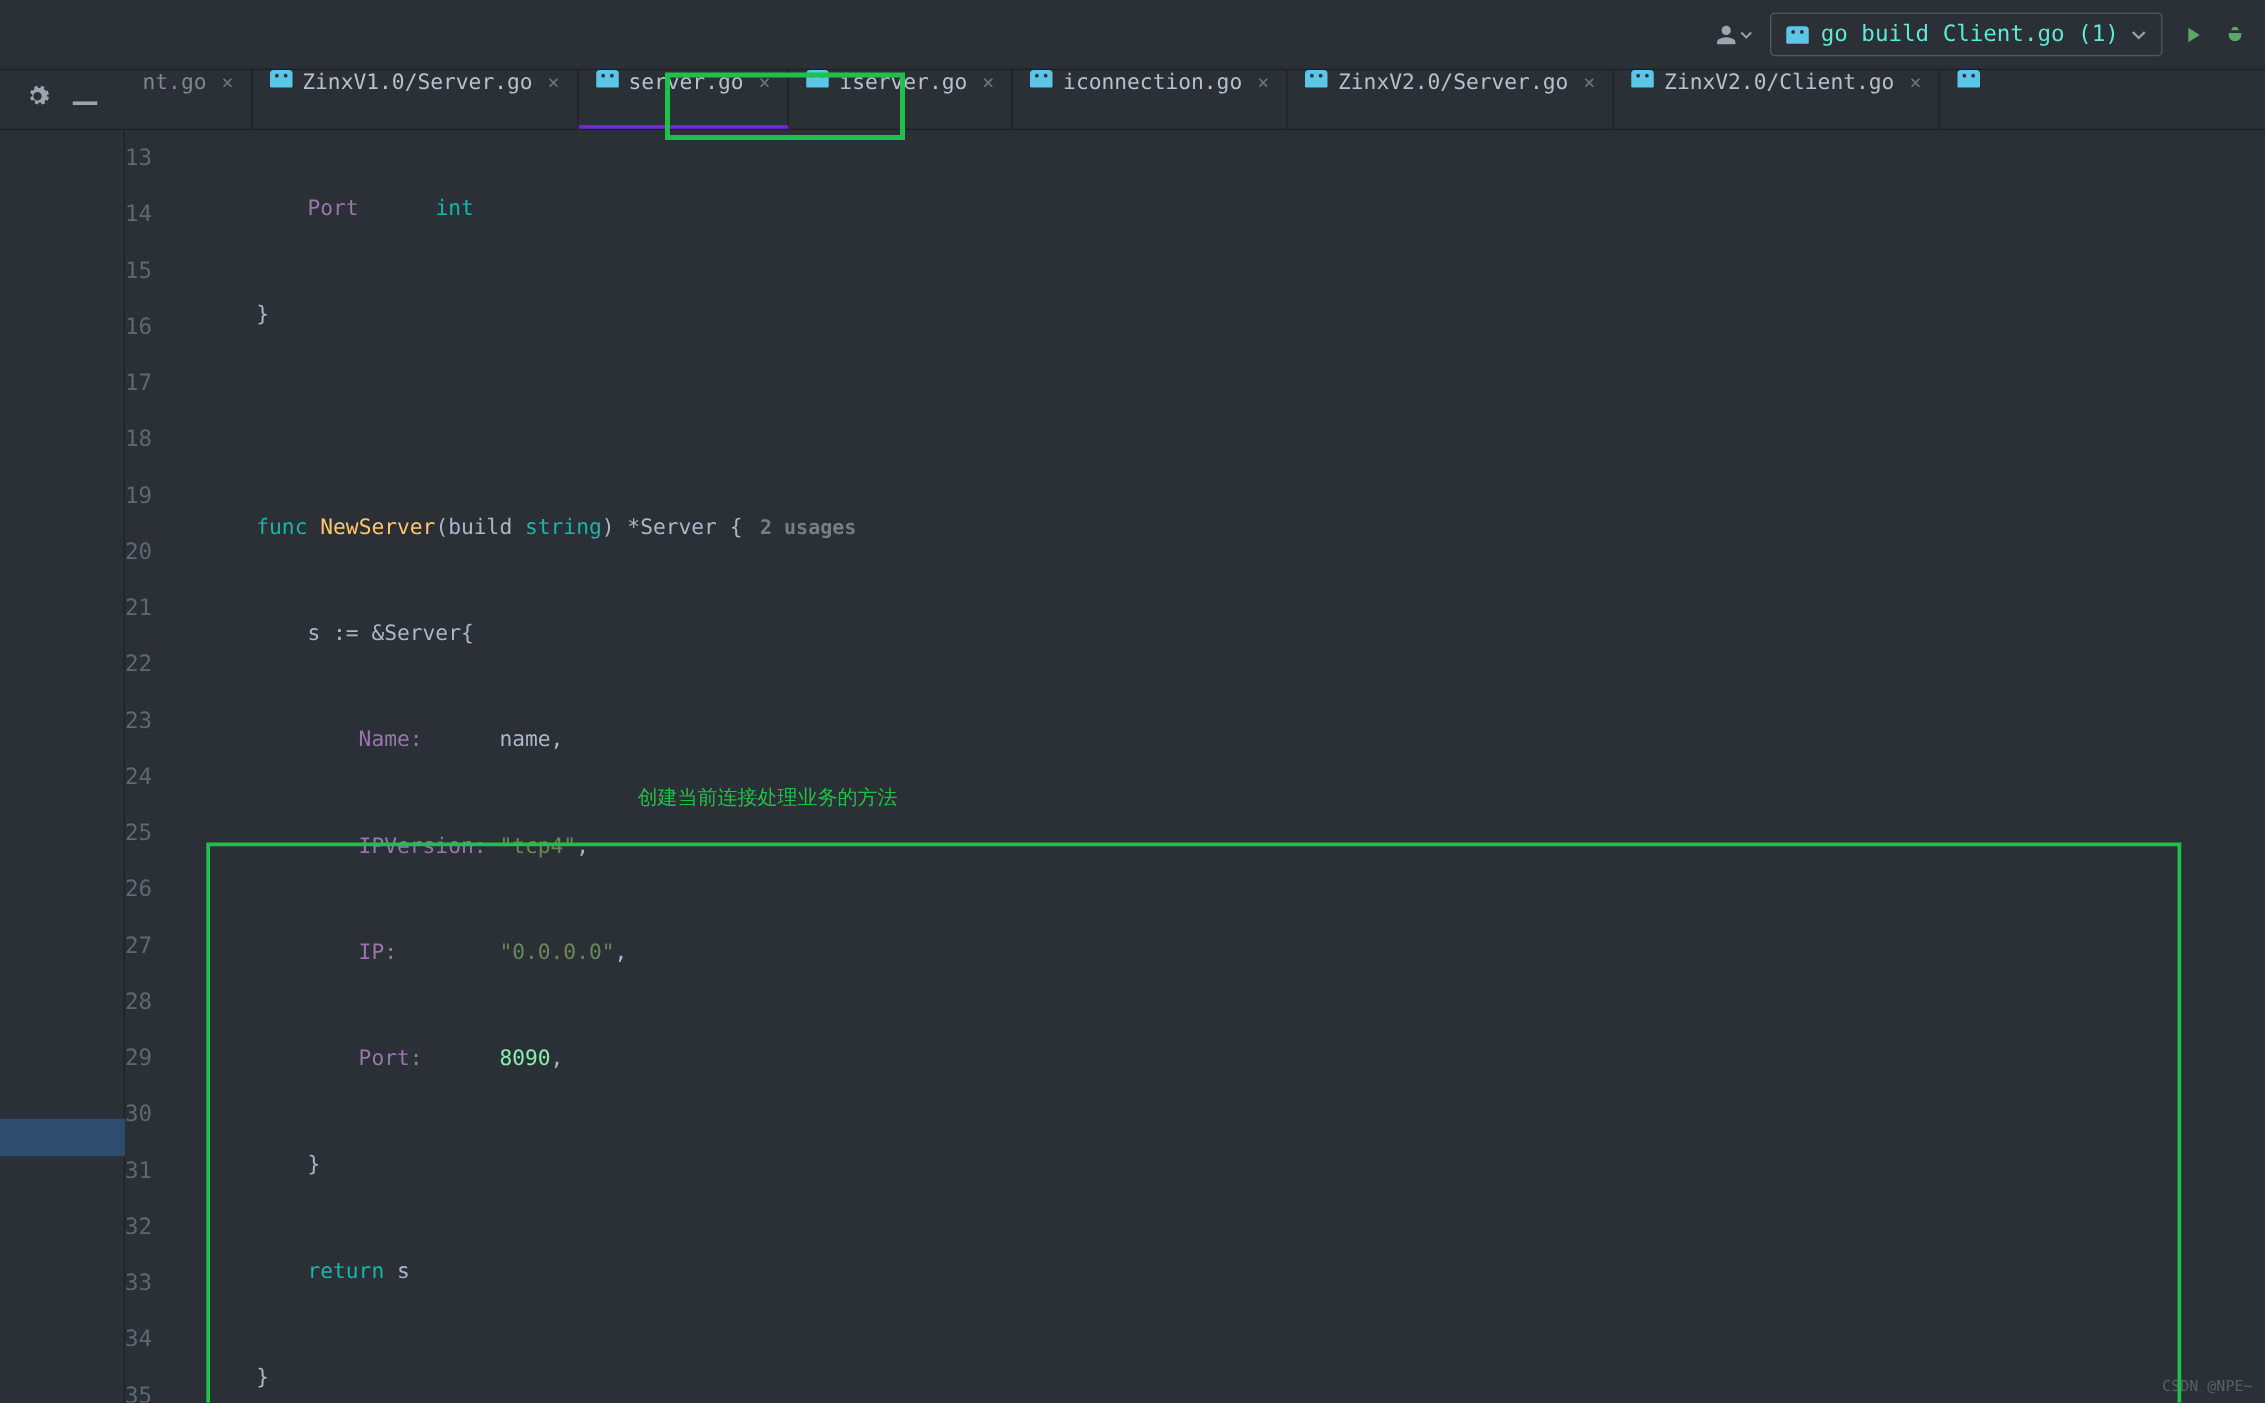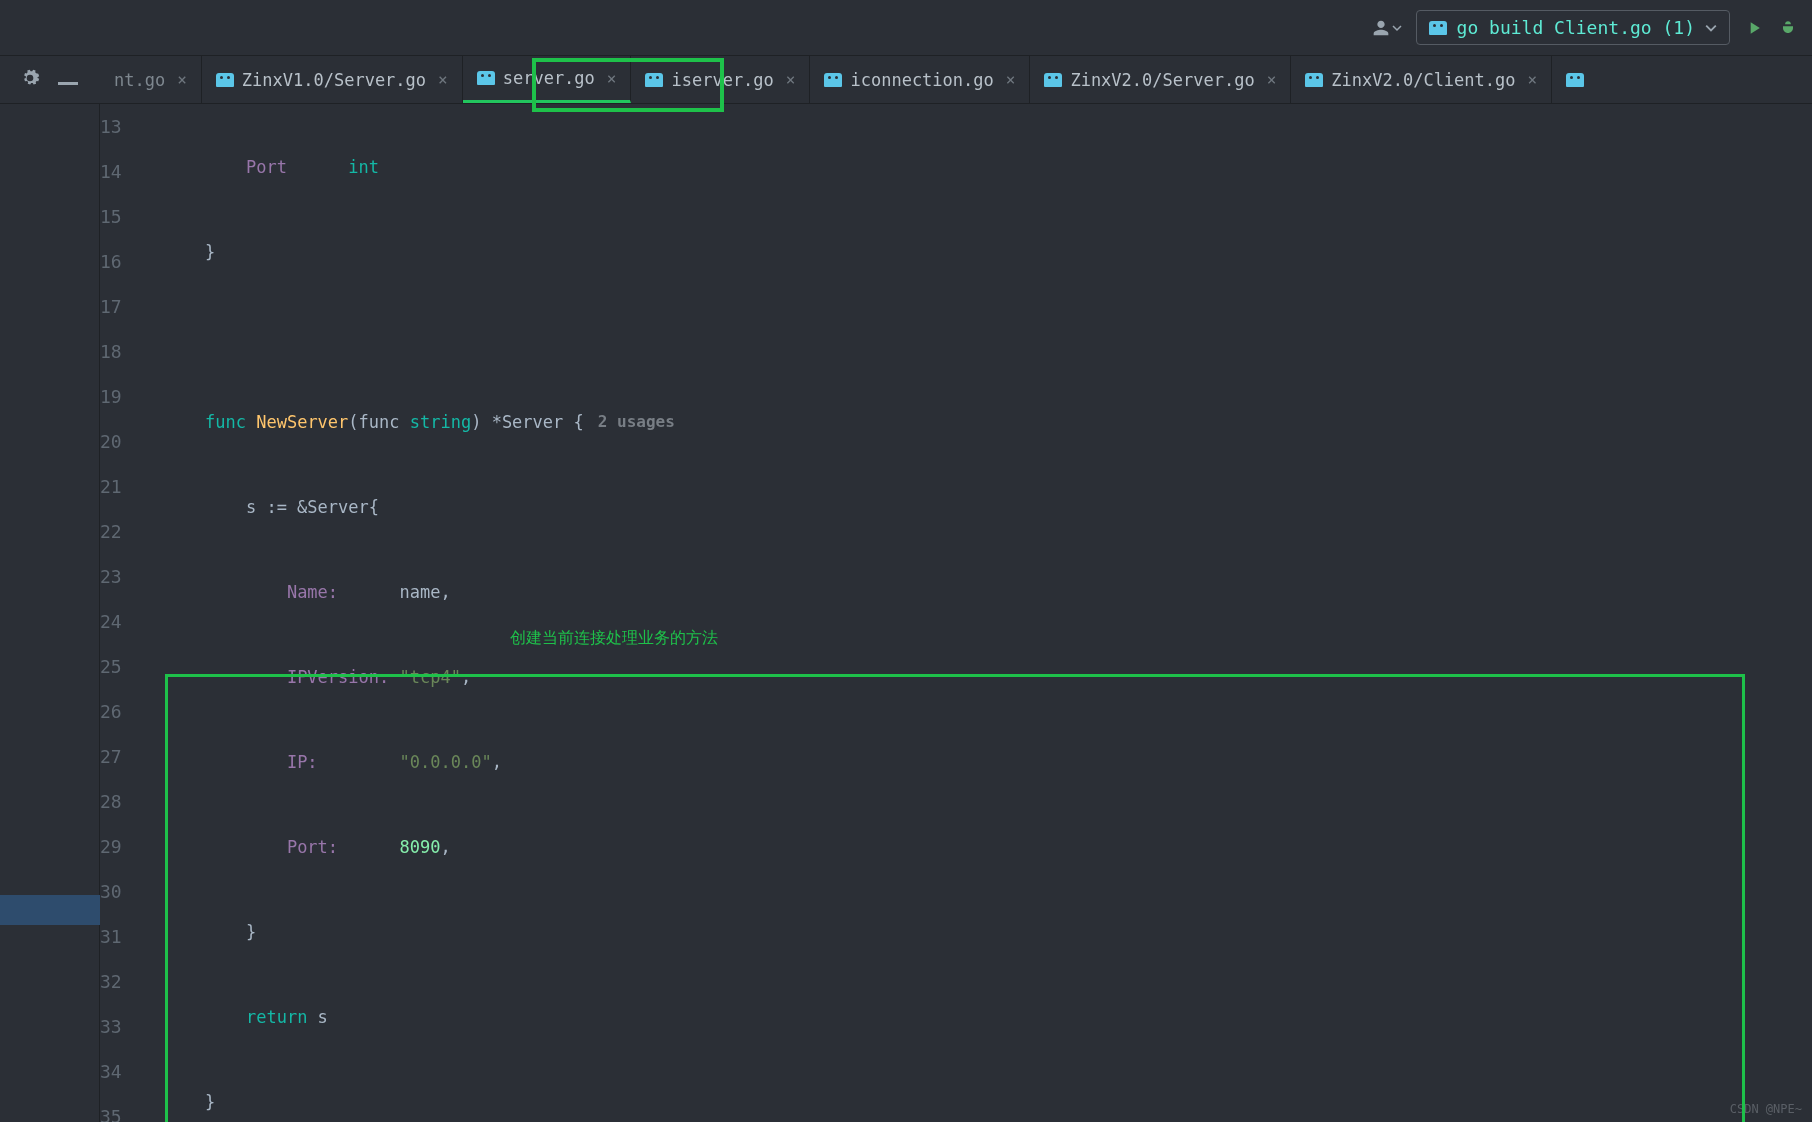--- a/index.html
+++ b/index.html
@@ -73,32 +73,32 @@
       justify-content: start;
       gap: 18px;
       padding-left: 20px;
     }
     .gear-icon, .minus-icon {
       color: #9aa5af;
       cursor: pointer;
     }
     .tab {
       display: flex;
-      align-items: center;
+      align-items: flex-start;
       padding: 0 14px;
       gap: 8px;
       color: #b8c1c9;
       font-size: 17px;
       cursor: pointer;
       border-right: 1px solid #1e2125;
       position: relative;
     }
     .tab.first { color: #7e878f; }
     .tab.active {
-      border-bottom: 3px solid #22c55e;
+      border-bottom: 3px solid #6d28d9;
     }
     .tab .close {
       color: #6e767e;
       font-size: 16px;
       margin-left: 4px;
     }
     .tab-highlight-box {
       position: absolute;
       left: 532px;
       top: 58px;
@@ -295,21 +295,21 @@
     <div class="line">32</div>
     <div class="line">33</div>
     <div class="line">34</div>
     <div class="line">35</div>
   </div>
   <div class="fold-gutter"></div>
   <div class="code">
     <div class="line"><span>    </span><span class="field">Port</span><span>      </span><span class="kw">int</span></div>
     <div class="line"><span>}</span></div>
     <div class="line"></div>
-    <div class="line"><span class="kw">func</span><span> </span><span class="def">NewServer</span><span>(func </span><span class="kw">string</span><span>) *Server {</span><span class="usage">2 usages</span></div>
+    <div class="line"><span class="kw">func</span><span> </span><span class="def">NewServer</span><span>(build </span><span class="kw">string</span><span>) *Server {</span><span class="usage">2 usages</span></div>
     <div class="line"><span>    s := &amp;</span><span>Server{</span></div>
     <div class="line"><span>        </span><span class="field">Name:</span><span>      </span><span>name</span><span>,</span></div>
     <div class="line"><span>        </span><span class="field">IPVersion:</span><span> </span><span class="str">"tcp4"</span><span>,</span></div>
     <div class="line"><span>        </span><span class="field">IP:</span><span>        </span><span class="str">"0.0.0.0"</span><span>,</span></div>
     <div class="line"><span>        </span><span class="field">Port:</span><span>      </span><span class="num">8090</span><span>,</span></div>
     <div class="line"><span>    }</span></div>
     <div class="line"><span>    </span><span class="kw">return</span><span> s</span></div>
     <div class="line"><span>}</span></div>
     
     

